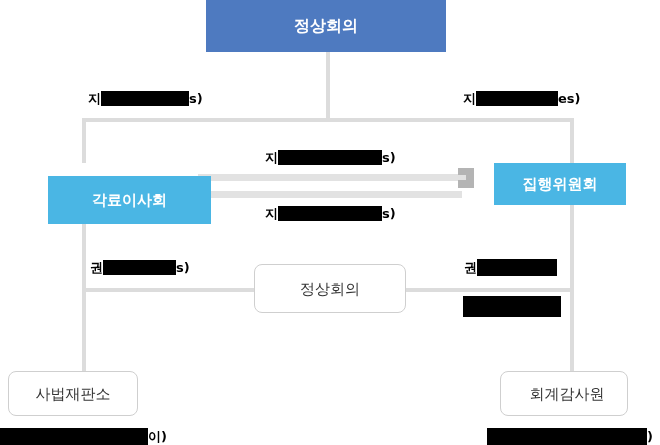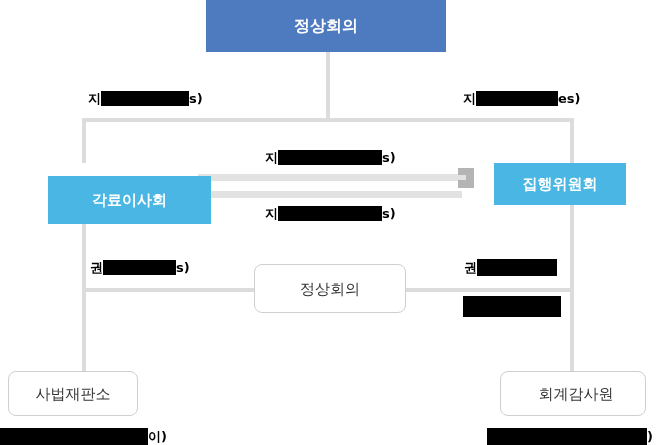--- a/index.html
+++ b/index.html
@@ -145,21 +145,21 @@
   </div>
 
   <div class="node node-white" style="left:254px; top:264px; width:152px; height:49px;">
     <span>정상회의</span>
   </div>
 
   <div class="node node-white" style="left:8px; top:371px; width:130px; height:45px;">
     <span>사법재판소</span>
   </div>
 
-  <div class="node node-white" style="left:500px; top:371px; width:146px; height:45px;padding-left:6px;">
+  <div class="node node-white" style="left:500px; top:371px; width:128px; height:45px;padding-left:6px;">
     <span>회계감사원</span>
   </div>
 
   <div class="label" style="left:88px; top:89px; height:19px;">
     <span class="pre">지</span>
     <span class="redact" style="width:88px;"></span>
     <span class="post">s)</span>
   </div>
 
   <div class="label" style="left:463px; top:89px; height:19px;">

